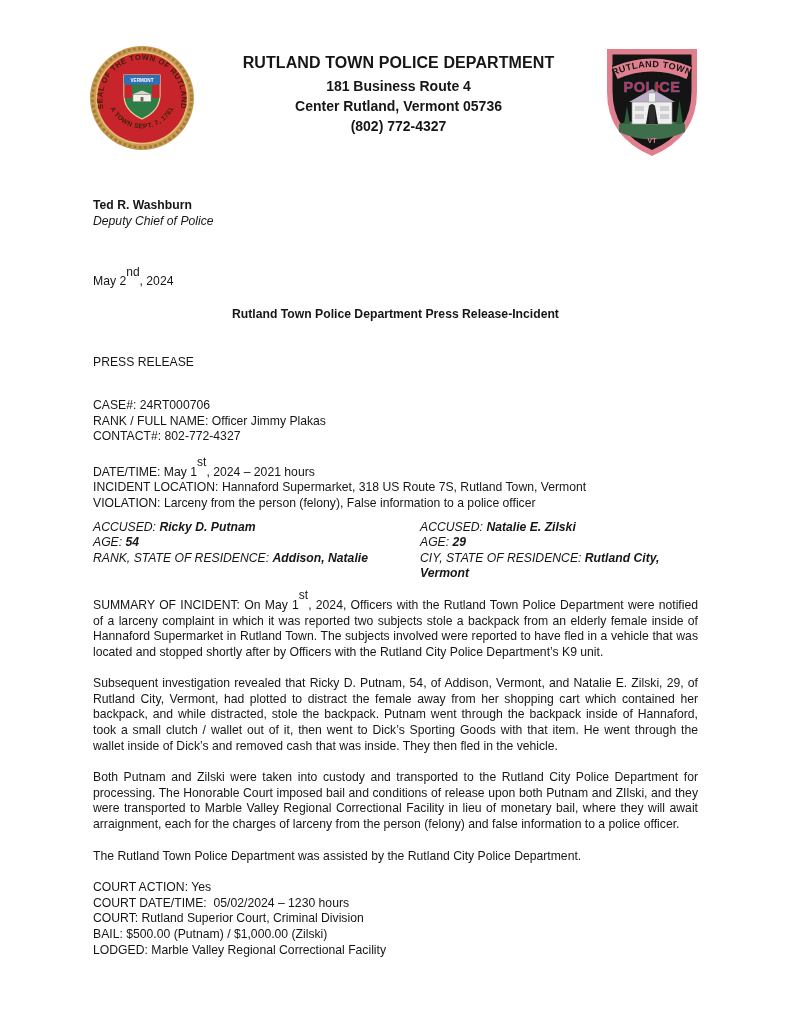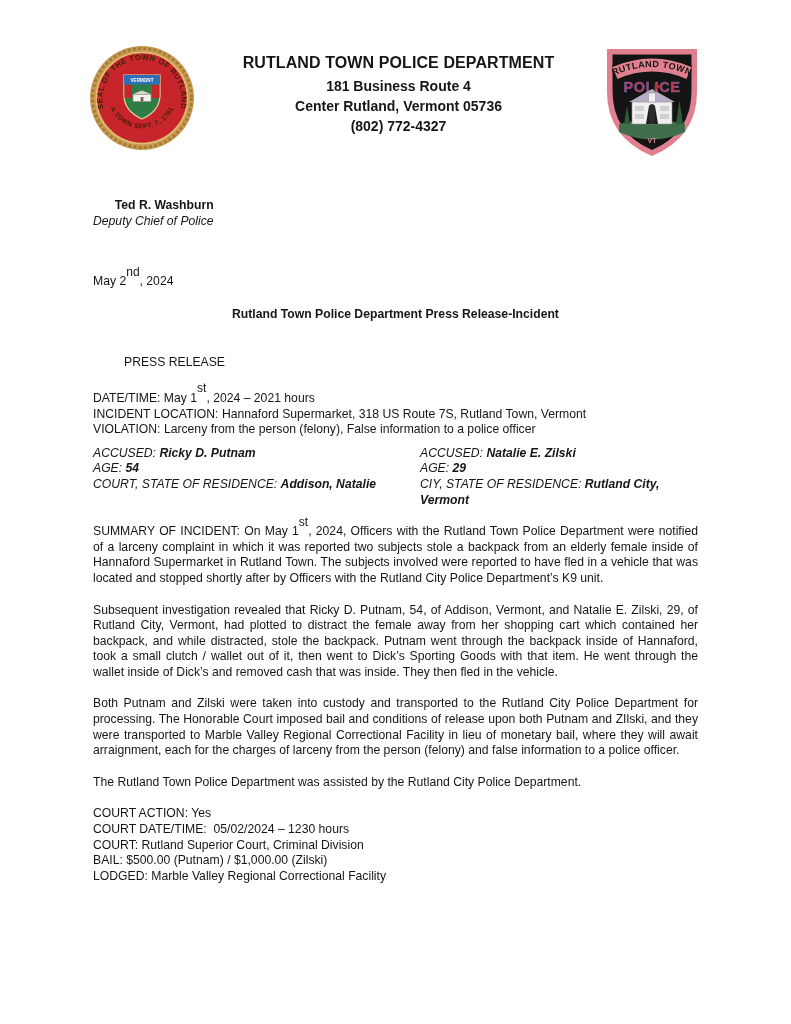--- a/index.html
+++ b/index.html
@@ -24,27 +24,27 @@
   .header-title { font-size: 16px; font-weight: bold; line-height: 27px; letter-spacing: 0.1px; }
   .header-addr { font-weight: bold; font-size: 14px; line-height: 20px; }
   .seal-wrap { width: 108px; flex: 0 0 108px; }
   .badge-wrap { width: 102px; flex: 0 0 102px; display: flex; justify-content: center; }
 
   
   .officials { display: flex; justify-content: space-between; margin-top: 38px; }
   .official-name { font-weight: bold; }
   .official-role { font-style: italic; }
   .official-left .official-role { padding-left: 10px; }
-  .official-right { text-align: right; }
+  .official-right { }
 
   .date-line { margin-top: 45px; }
   sup.ord { font-size: 12px; position: relative; top: -4.5px; line-height: 0; }
 
   .doc-heading { text-align: center; font-weight: bold; margin-top: 17px; }
-  .press-release-label { margin-top: 33px; margin-left: 31px; }
+  .press-release-label { margin-top: 33px; }
 
   .case-block { margin-top: 27px; }
   .incident-block { margin-top: 20px; }
   .line { min-height: 15.6px; }
 
   .accused-row { display: flex; margin-top: 8px; font-style: italic; }
   .accused-col-left { flex: 0 0 327px; }
   .accused-col-right { flex: 1; }
   .bold { font-weight: bold; }
 
@@ -132,32 +132,37 @@
       <div class="official-role">Deputy Chief of Police</div>
     </div>
   </div>
 
   <div class="date-line"><span>May 2</span><sup class="ord">nd</sup><span>, 2024</span></div>
 
   <div class="doc-heading">Rutland Town Police Department Press Release-Incident</div>
 
   <div class="press-release-label">PRESS RELEASE</div>
 
+  <div class="case-block">
+    <div class="line">CASE#: 24RT000706</div>
+    <div class="line">RANK / FULL NAME: Officer Jimmy Plakas</div>
+    <div class="line">CONTACT#: 802-772-4327</div>
+  </div>
 
   <div class="incident-block">
     <div class="line"><span>DATE/TIME: May 1</span><sup class="ord">st</sup><span>, 2024 – 2021 hours</span></div>
     <div class="line">INCIDENT LOCATION: Hannaford Supermarket, 318 US Route 7S, Rutland Town, Vermont</div>
     <div class="line">VIOLATION: Larceny from the person (felony), False information to a police officer</div>
   </div>
 
   <div class="accused-row">
     <div class="accused-col-left">
       <div class="line"><span>ACCUSED: </span><span class="bold">Ricky D. Putnam</span></div>
       <div class="line"><span>AGE: </span><span class="bold">54</span></div>
-      <div class="line"><span>COURT, STATE OF RESIDENCE: </span><span class="bold">Addison, Natalie</span></div>
+      <div class="line"><span>RANK, STATE OF RESIDENCE: </span><span class="bold">Addison, Natalie</span></div>
     </div>
     <div class="accused-col-right">
       <div class="line"><span>ACCUSED: </span><span class="bold">Natalie E. Zilski</span></div>
       <div class="line"><span>AGE: </span><span class="bold">29</span></div>
       <div class="line"><span>CIY, STATE OF RESIDENCE: </span><span class="bold">Rutland City, Vermont</span></div>
     </div>
   </div>
 
   <div class="para"><span>SUMMARY OF INCIDENT: On May 1</span><sup class="ord">st</sup><span>, 2024, Officers with the Rutland Town Police Department were notified of a larceny complaint in which it was reported two subjects stole a backpack from an elderly female inside of Hannaford Supermarket in Rutland Town. The subjects involved were reported to have fled in a vehicle that was located and stopped shortly after by Officers with the Rutland City Police Department’s K9 unit.</span></div>
   <div class="para">Subsequent investigation revealed that Ricky D. Putnam, 54, of Addison, Vermont, and Natalie E. Zilski, 29, of Rutland City, Vermont, had plotted to distract the female away from her shopping cart which contained her backpack, and while distracted, stole the backpack. Putnam went through the backpack inside of Hannaford, took a small clutch / wallet out of it, then went to Dick’s Sporting Goods with that item. He went through the wallet inside of Dick’s and removed cash that was inside. They then fled in the vehicle.</div>

